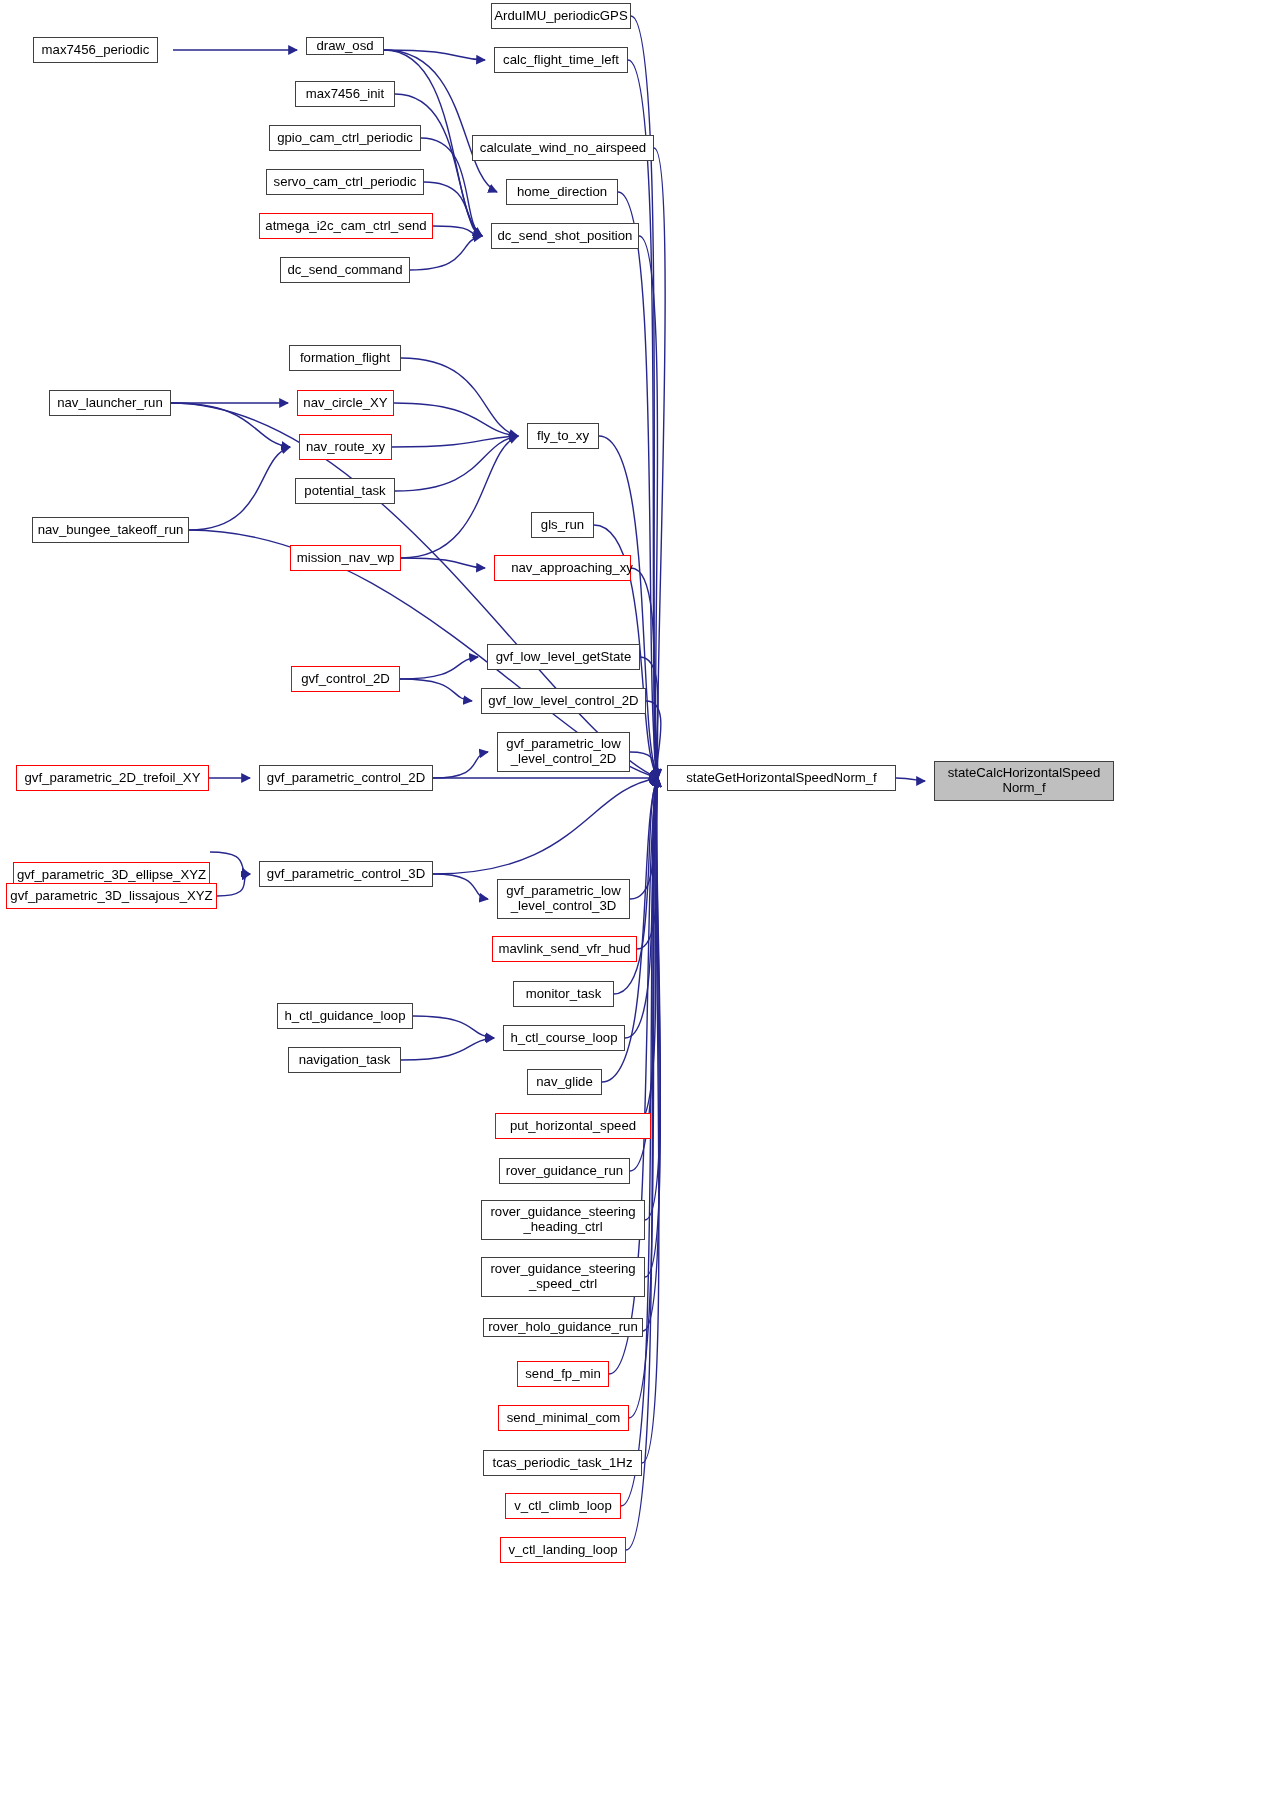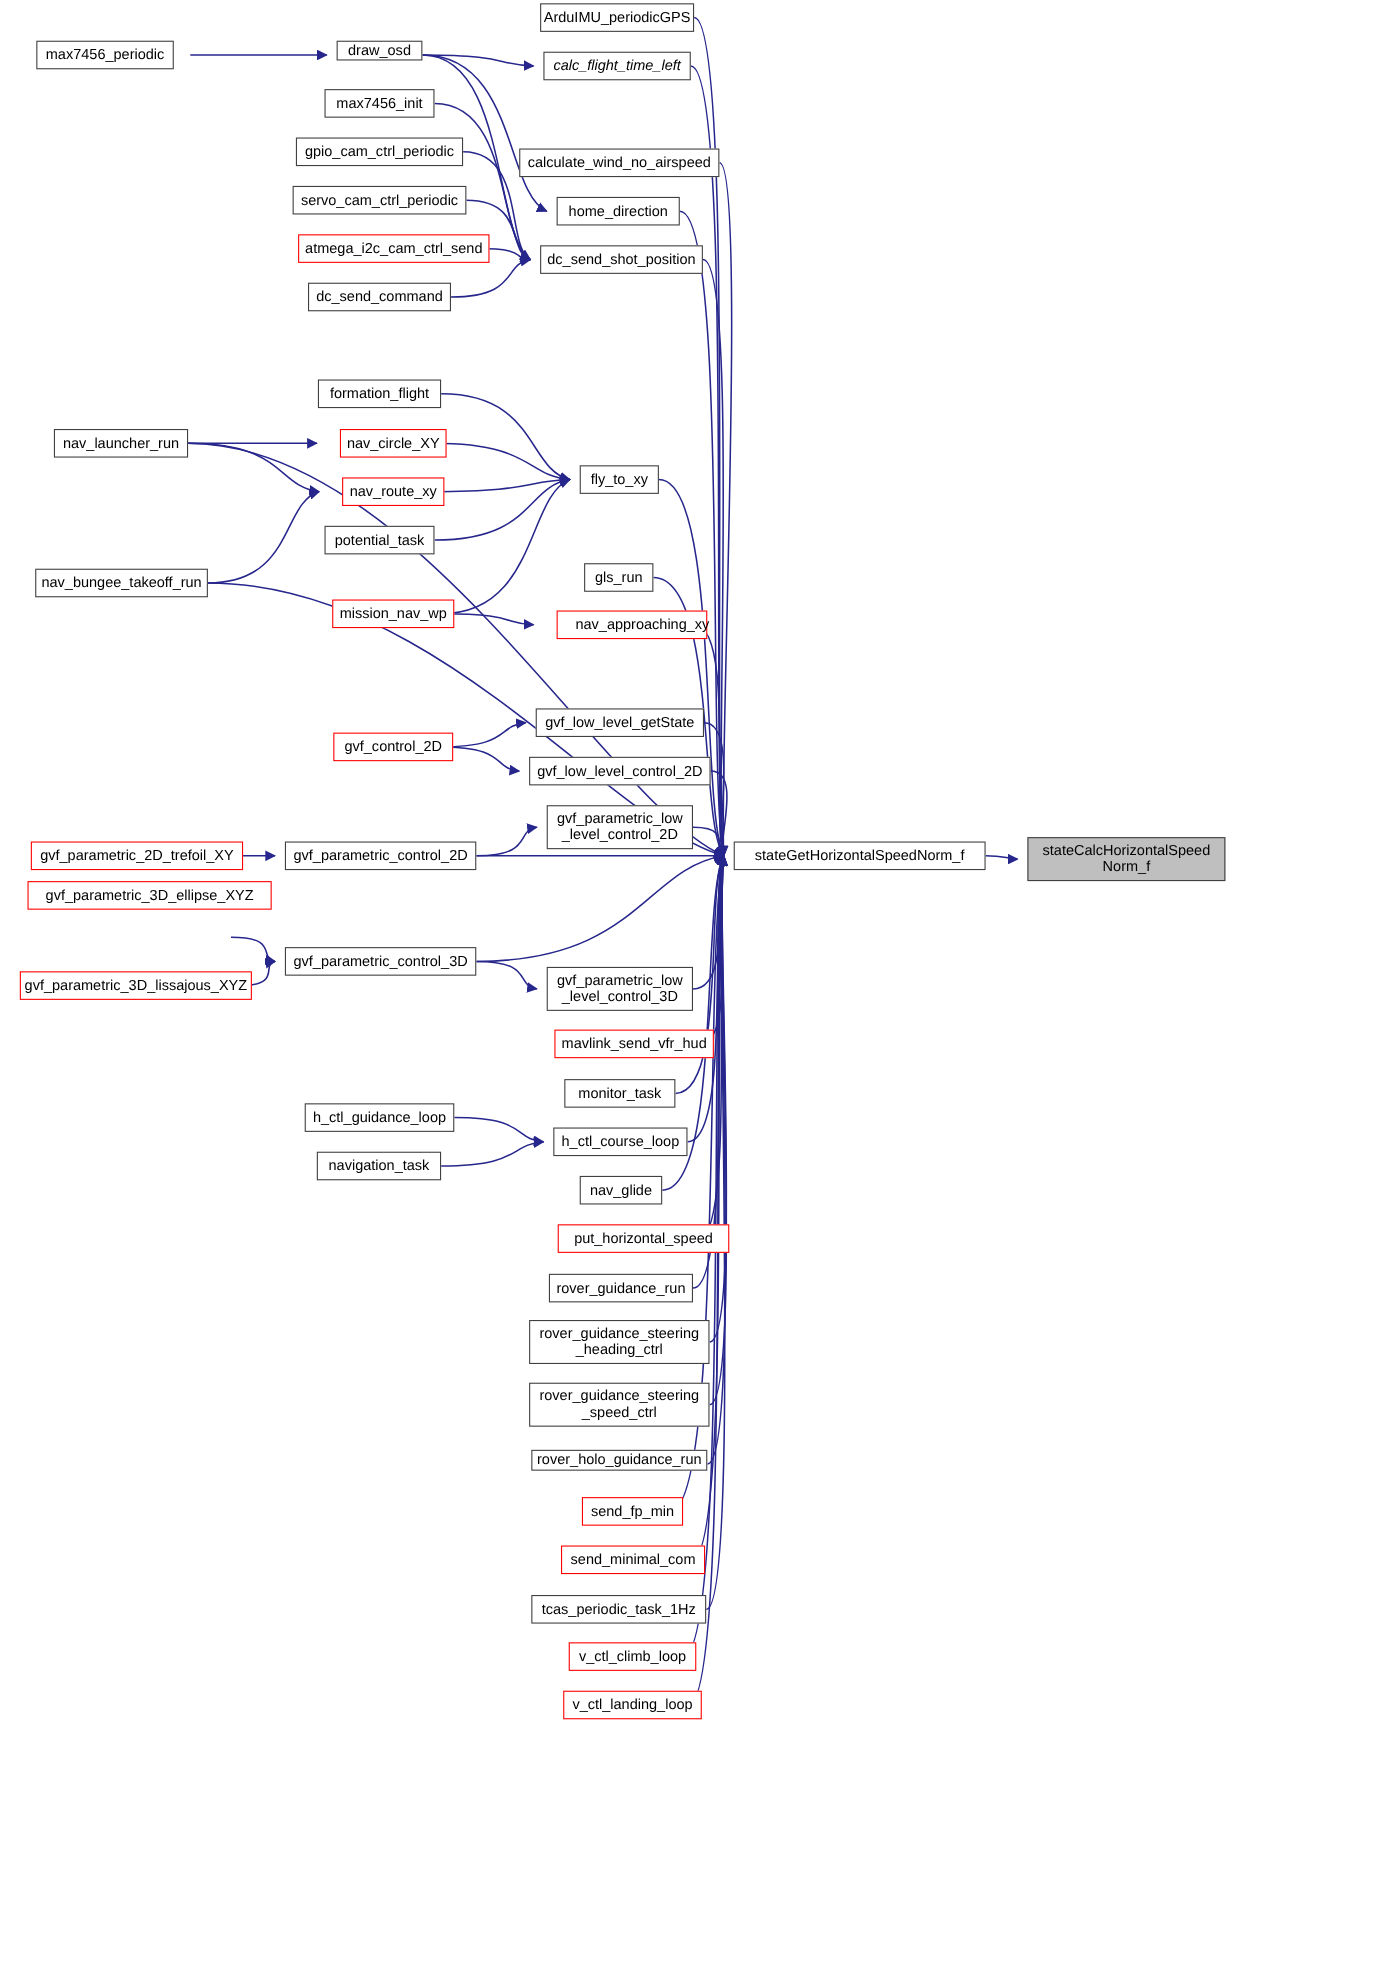--- a/index.html
+++ b/index.html
@@ -34,21 +34,20 @@
     line-height: 1.12;
     color: #000000;
     background: #ffffff;
     border: 1px solid #404040;
     white-space: pre;
     letter-spacing: 0px;
     z-index: 2;
   }
   .node.red {
     border: 1px solid #ff0000;
-    margin-left: 12px;
   }
   .node.target {
     background: #bfbfbf;
     border: 1px solid #404040;
   }
   .node .lbl {
     display: block;
     padding: 0 4px;
   }
 </style>
@@ -120,21 +119,21 @@
         <path d="M 642 1463 C 673.75 1463, 649.5375 860.2, 658 778" marker-end="url(#arrow)"></path>
         <path d="M 621 1506 C 664.3 1506, 643.185 865.36, 658 778" marker-end="url(#arrow)"></path>
         <path d="M 626 1550 C 666.55 1550, 644.6975 870.64, 658 778" marker-end="url(#arrow)"></path>
         <path d="M 896 778 C 909.3 778, 920.7 781, 925 781" marker-end="url(#arrow)"></path>
       </g>
   </svg>
   <div id="nodes">
       <div class="node" style="left: 491px; top: 3px; width: 140px; height: 26px;"><span class="lbl">ArduIMU_periodicGPS</span></div>
       <div class="node" style="left: 33px; top: 37px; width: 125px; height: 26px;"><span class="lbl">max7456_periodic</span></div>
       <div class="node" style="left: 306px; top: 37px; width: 78px; height: 18px;"><span class="lbl">draw_osd</span></div>
-      <div class="node" style="left: 494px; top: 47px; width: 134px; height: 26px; font-style: italic;"><span class="lbl">calc_flight_time_left</span></div>
+      <div class="node" style="left: 494px; top: 47px; width: 134px; height: 26px;"><span class="lbl">calc_flight_time_left</span></div>
       <div class="node" style="left: 295px; top: 81px; width: 100px; height: 26px;"><span class="lbl">max7456_init</span></div>
       <div class="node" style="left: 269px; top: 125px; width: 152px; height: 26px;"><span class="lbl">gpio_cam_ctrl_periodic</span></div>
       <div class="node" style="left: 472px; top: 135px; width: 182px; height: 26px;"><span class="lbl">calculate_wind_no_airspeed</span></div>
       <div class="node" style="left: 266px; top: 169px; width: 158px; height: 26px;"><span class="lbl">servo_cam_ctrl_periodic</span></div>
       <div class="node" style="left: 506px; top: 179px; width: 112px; height: 26px;"><span class="lbl">home_direction</span></div>
       <div class="node red" style="left: 259px; top: 213px; width: 174px; height: 26px;"><span class="lbl">atmega_i2c_cam_ctrl_send</span></div>
       <div class="node" style="left: 491px; top: 223px; width: 148px; height: 26px;"><span class="lbl">dc_send_shot_position</span></div>
       <div class="node" style="left: 280px; top: 257px; width: 130px; height: 26px;"><span class="lbl">dc_send_command</span></div>
       <div class="node" style="left: 289px; top: 345px; width: 112px; height: 26px;"><span class="lbl">formation_flight</span></div>
       <div class="node" style="left: 49px; top: 390px; width: 122px; height: 26px;"><span class="lbl">nav_launcher_run</span></div>
@@ -149,21 +148,21 @@
       <div class="node" style="left: 487px; top: 644px; width: 153px; height: 26px;"><span class="lbl">gvf_low_level_getState</span></div>
       <div class="node red" style="left: 291px; top: 666px; width: 109px; height: 26px;"><span class="lbl">gvf_control_2D</span></div>
       <div class="node" style="left: 481px; top: 688px; width: 165px; height: 26px;"><span class="lbl">gvf_low_level_control_2D</span></div>
       <div class="node" style="left: 497px; top: 732px; width: 133px; height: 40px;"><span class="lbl">gvf_parametric_low
 _level_control_2D</span></div>
       <div class="node red" style="left: 16px; top: 765px; width: 193px; height: 26px;"><span class="lbl">gvf_parametric_2D_trefoil_XY</span></div>
       <div class="node" style="left: 259px; top: 765px; width: 174px; height: 26px;"><span class="lbl">gvf_parametric_control_2D</span></div>
       <div class="node" style="left: 667px; top: 765px; width: 229px; height: 26px;"><span class="lbl">stateGetHorizontalSpeedNorm_f</span></div>
       <div class="node target" style="left: 934px; top: 761px; width: 180px; height: 40px;"><span class="lbl">stateCalcHorizontalSpeed
 Norm_f</span></div>
-      <div class="node red" style="left: 13px; top: 801px; width: 222px; height: 26px;"><span class="lbl">gvf_parametric_3D_ellipse_XYZ</span></div>
+      <div class="node red" style="left: 13px; top: 862px; width: 197px; height: 26px;"><span class="lbl">gvf_parametric_3D_ellipse_XYZ</span></div>
       <div class="node" style="left: 259px; top: 861px; width: 174px; height: 26px;"><span class="lbl">gvf_parametric_control_3D</span></div>
       <div class="node red" style="left: 6px; top: 883px; width: 211px; height: 26px;"><span class="lbl">gvf_parametric_3D_lissajous_XYZ</span></div>
       <div class="node" style="left: 497px; top: 879px; width: 133px; height: 40px;"><span class="lbl">gvf_parametric_low
 _level_control_3D</span></div>
       <div class="node red" style="left: 492px; top: 936px; width: 145px; height: 26px;"><span class="lbl">mavlink_send_vfr_hud</span></div>
       <div class="node" style="left: 513px; top: 981px; width: 101px; height: 26px;"><span class="lbl">monitor_task</span></div>
       <div class="node" style="left: 277px; top: 1003px; width: 136px; height: 26px;"><span class="lbl">h_ctl_guidance_loop</span></div>
       <div class="node" style="left: 503px; top: 1025px; width: 122px; height: 26px;"><span class="lbl">h_ctl_course_loop</span></div>
       <div class="node" style="left: 288px; top: 1047px; width: 113px; height: 26px;"><span class="lbl">navigation_task</span></div>
       <div class="node" style="left: 527px; top: 1069px; width: 75px; height: 26px;"><span class="lbl">nav_glide</span></div>

